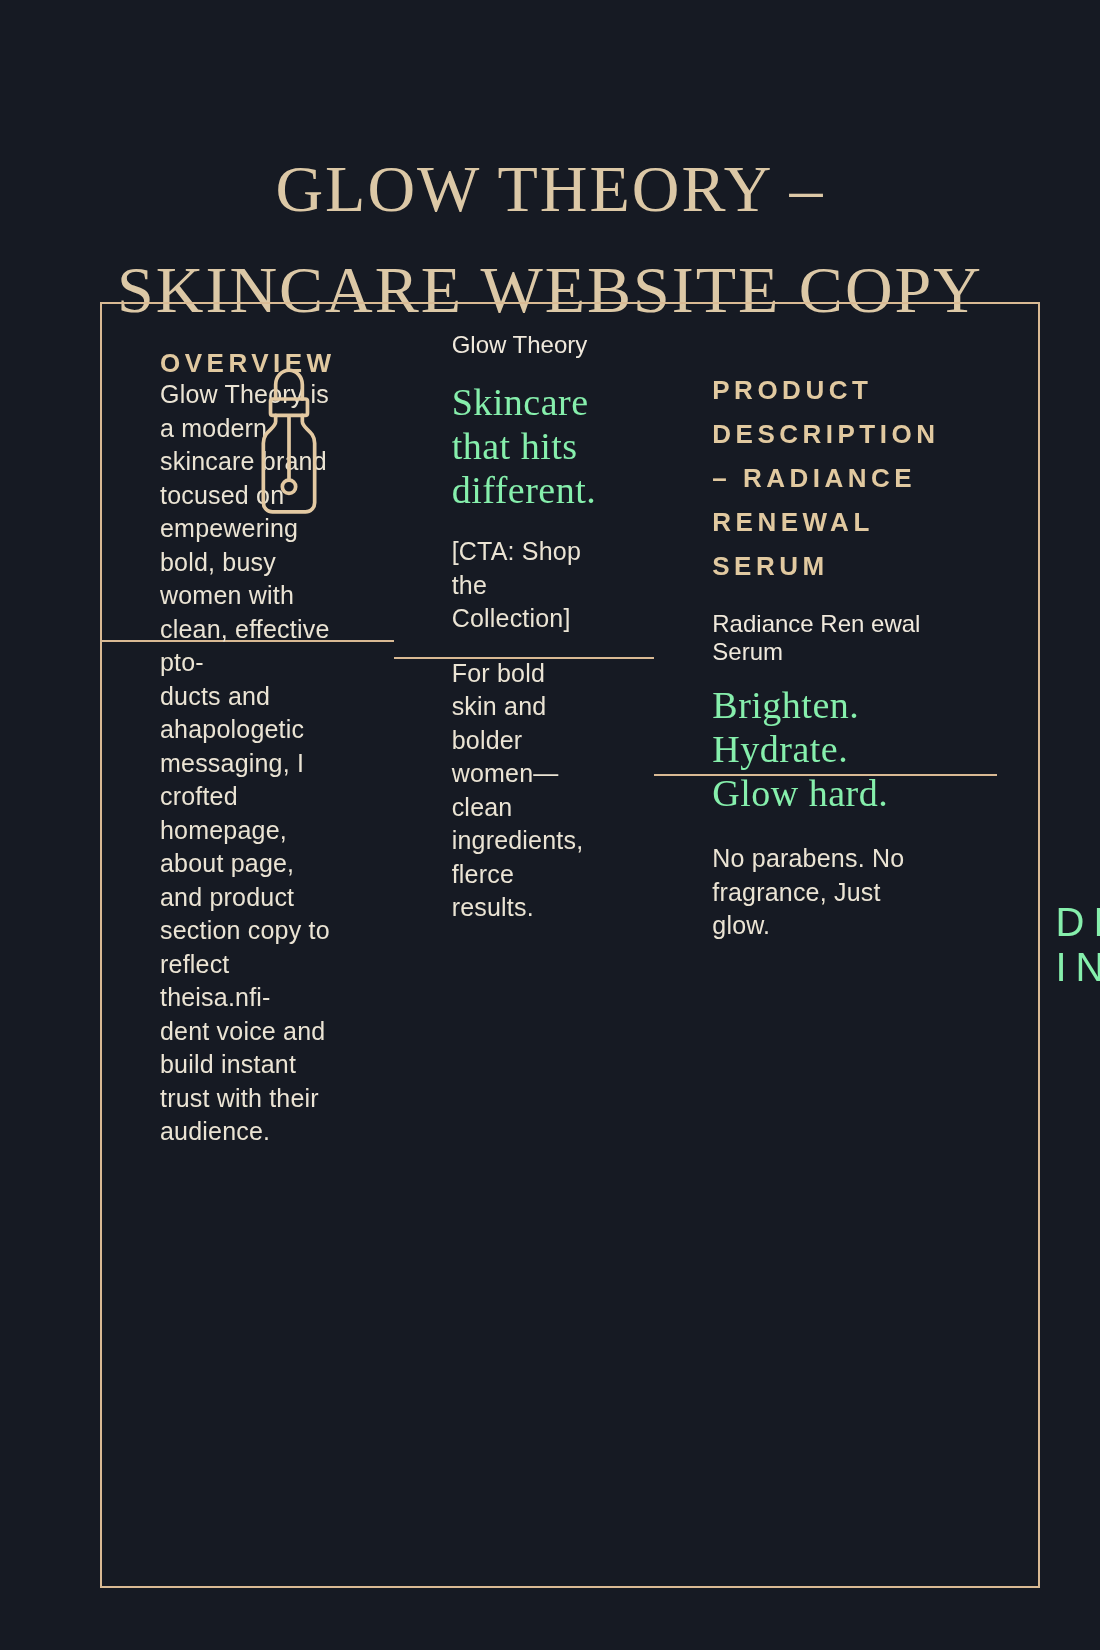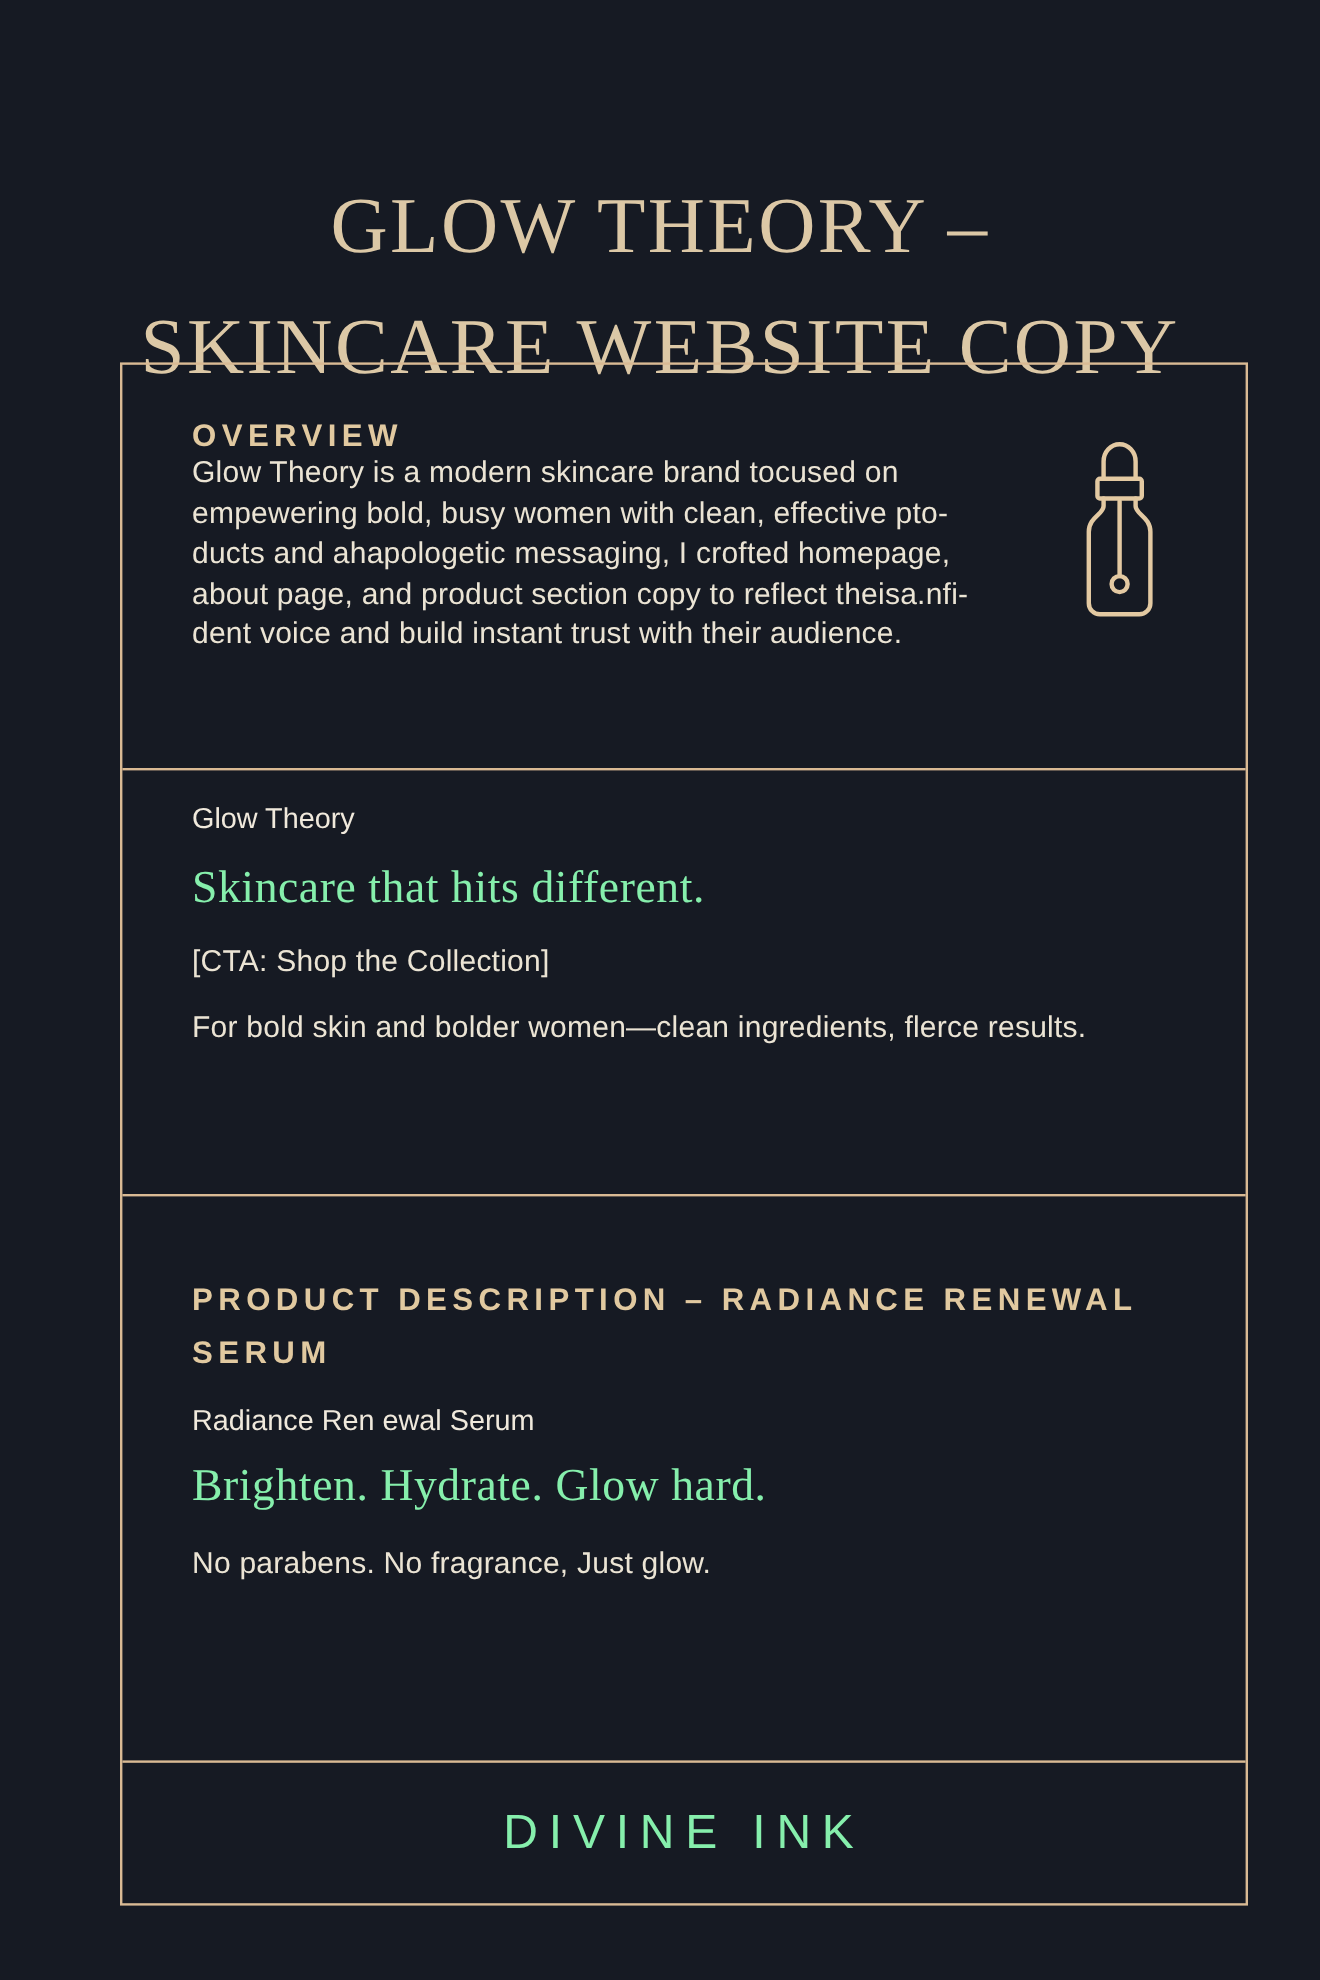--- a/index.html
+++ b/index.html
@@ -23,21 +23,21 @@
     white-space: pre-line;
     font-weight: 500;
   }
 
   
   .card {
     position: absolute; left: 100px; top: 302px;
     width: 940px; height: 1286px;
     border: 2px solid #d9ba94;
     box-sizing: border-box;
-    display: flex; flex-direction: column;
+    display: flex; flex-direction: row;
   }
   .sec {
     box-sizing: border-box;
     padding: 0 58px;
     position: relative;
   }
   .sec.divided { border-bottom: 2px solid #d9ba94; }
   .sec-overview { height: 338px; }
   .sec-hero     { height: 355px; }
   .sec-product  { height: 472px; }

